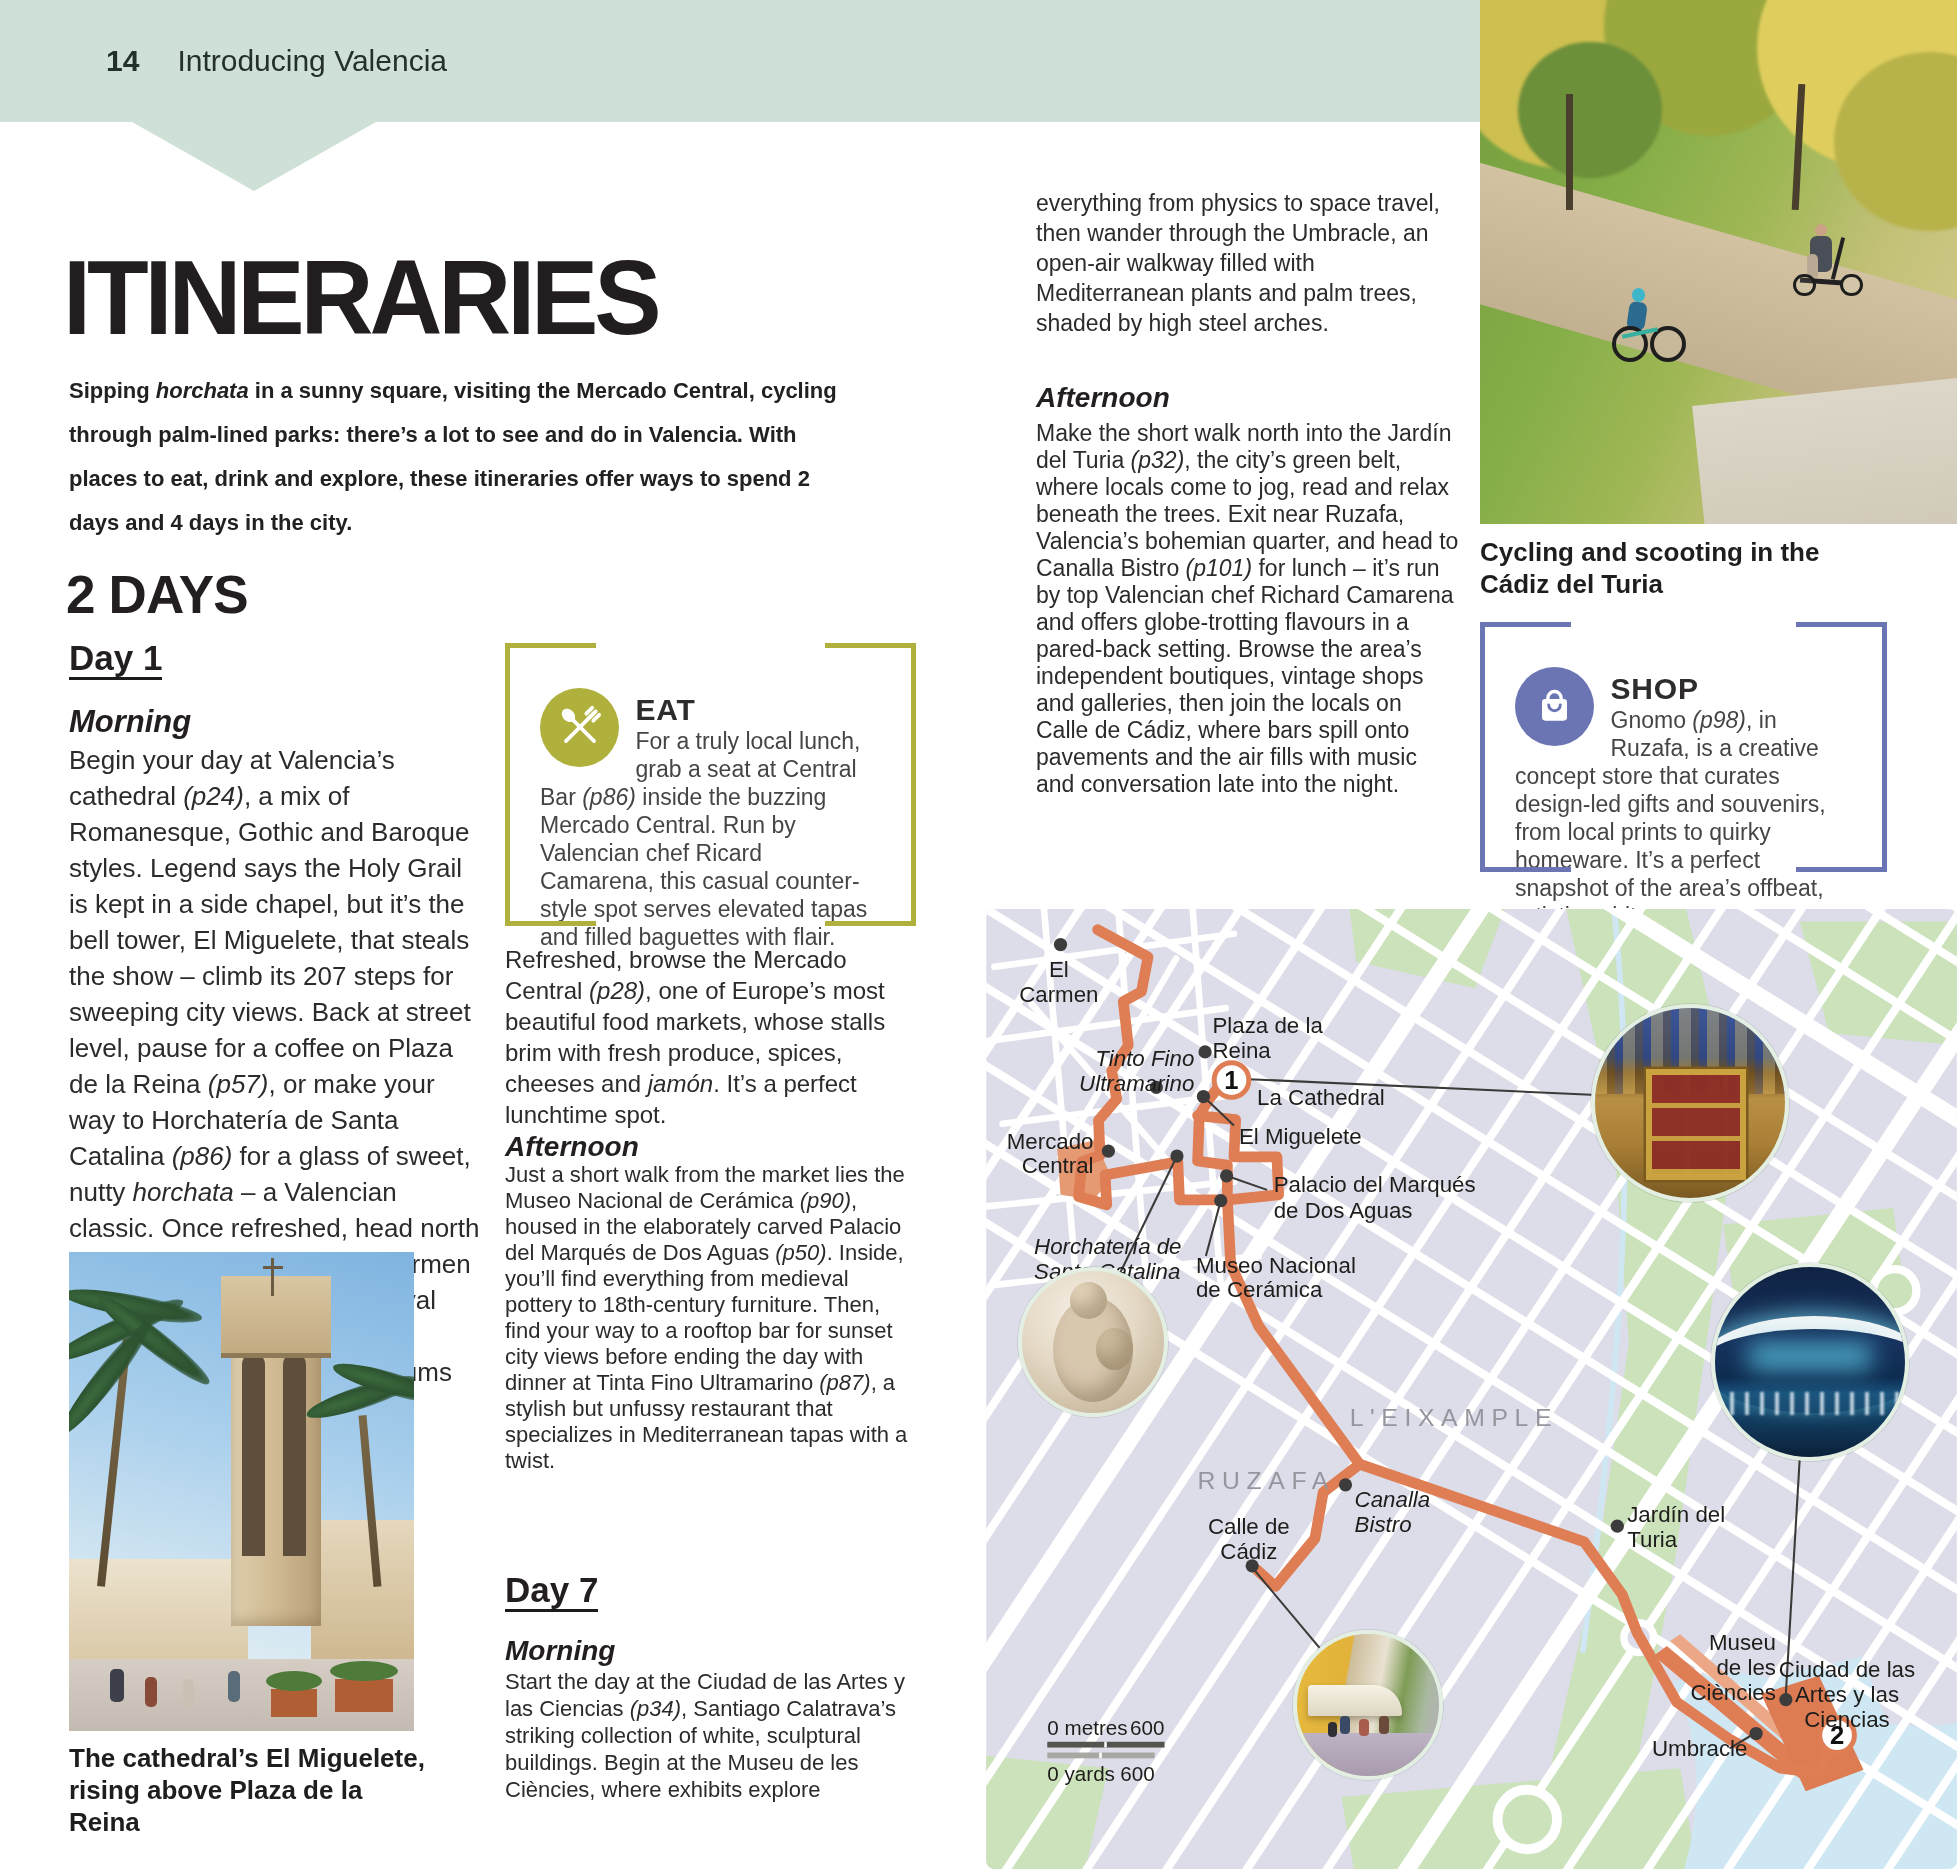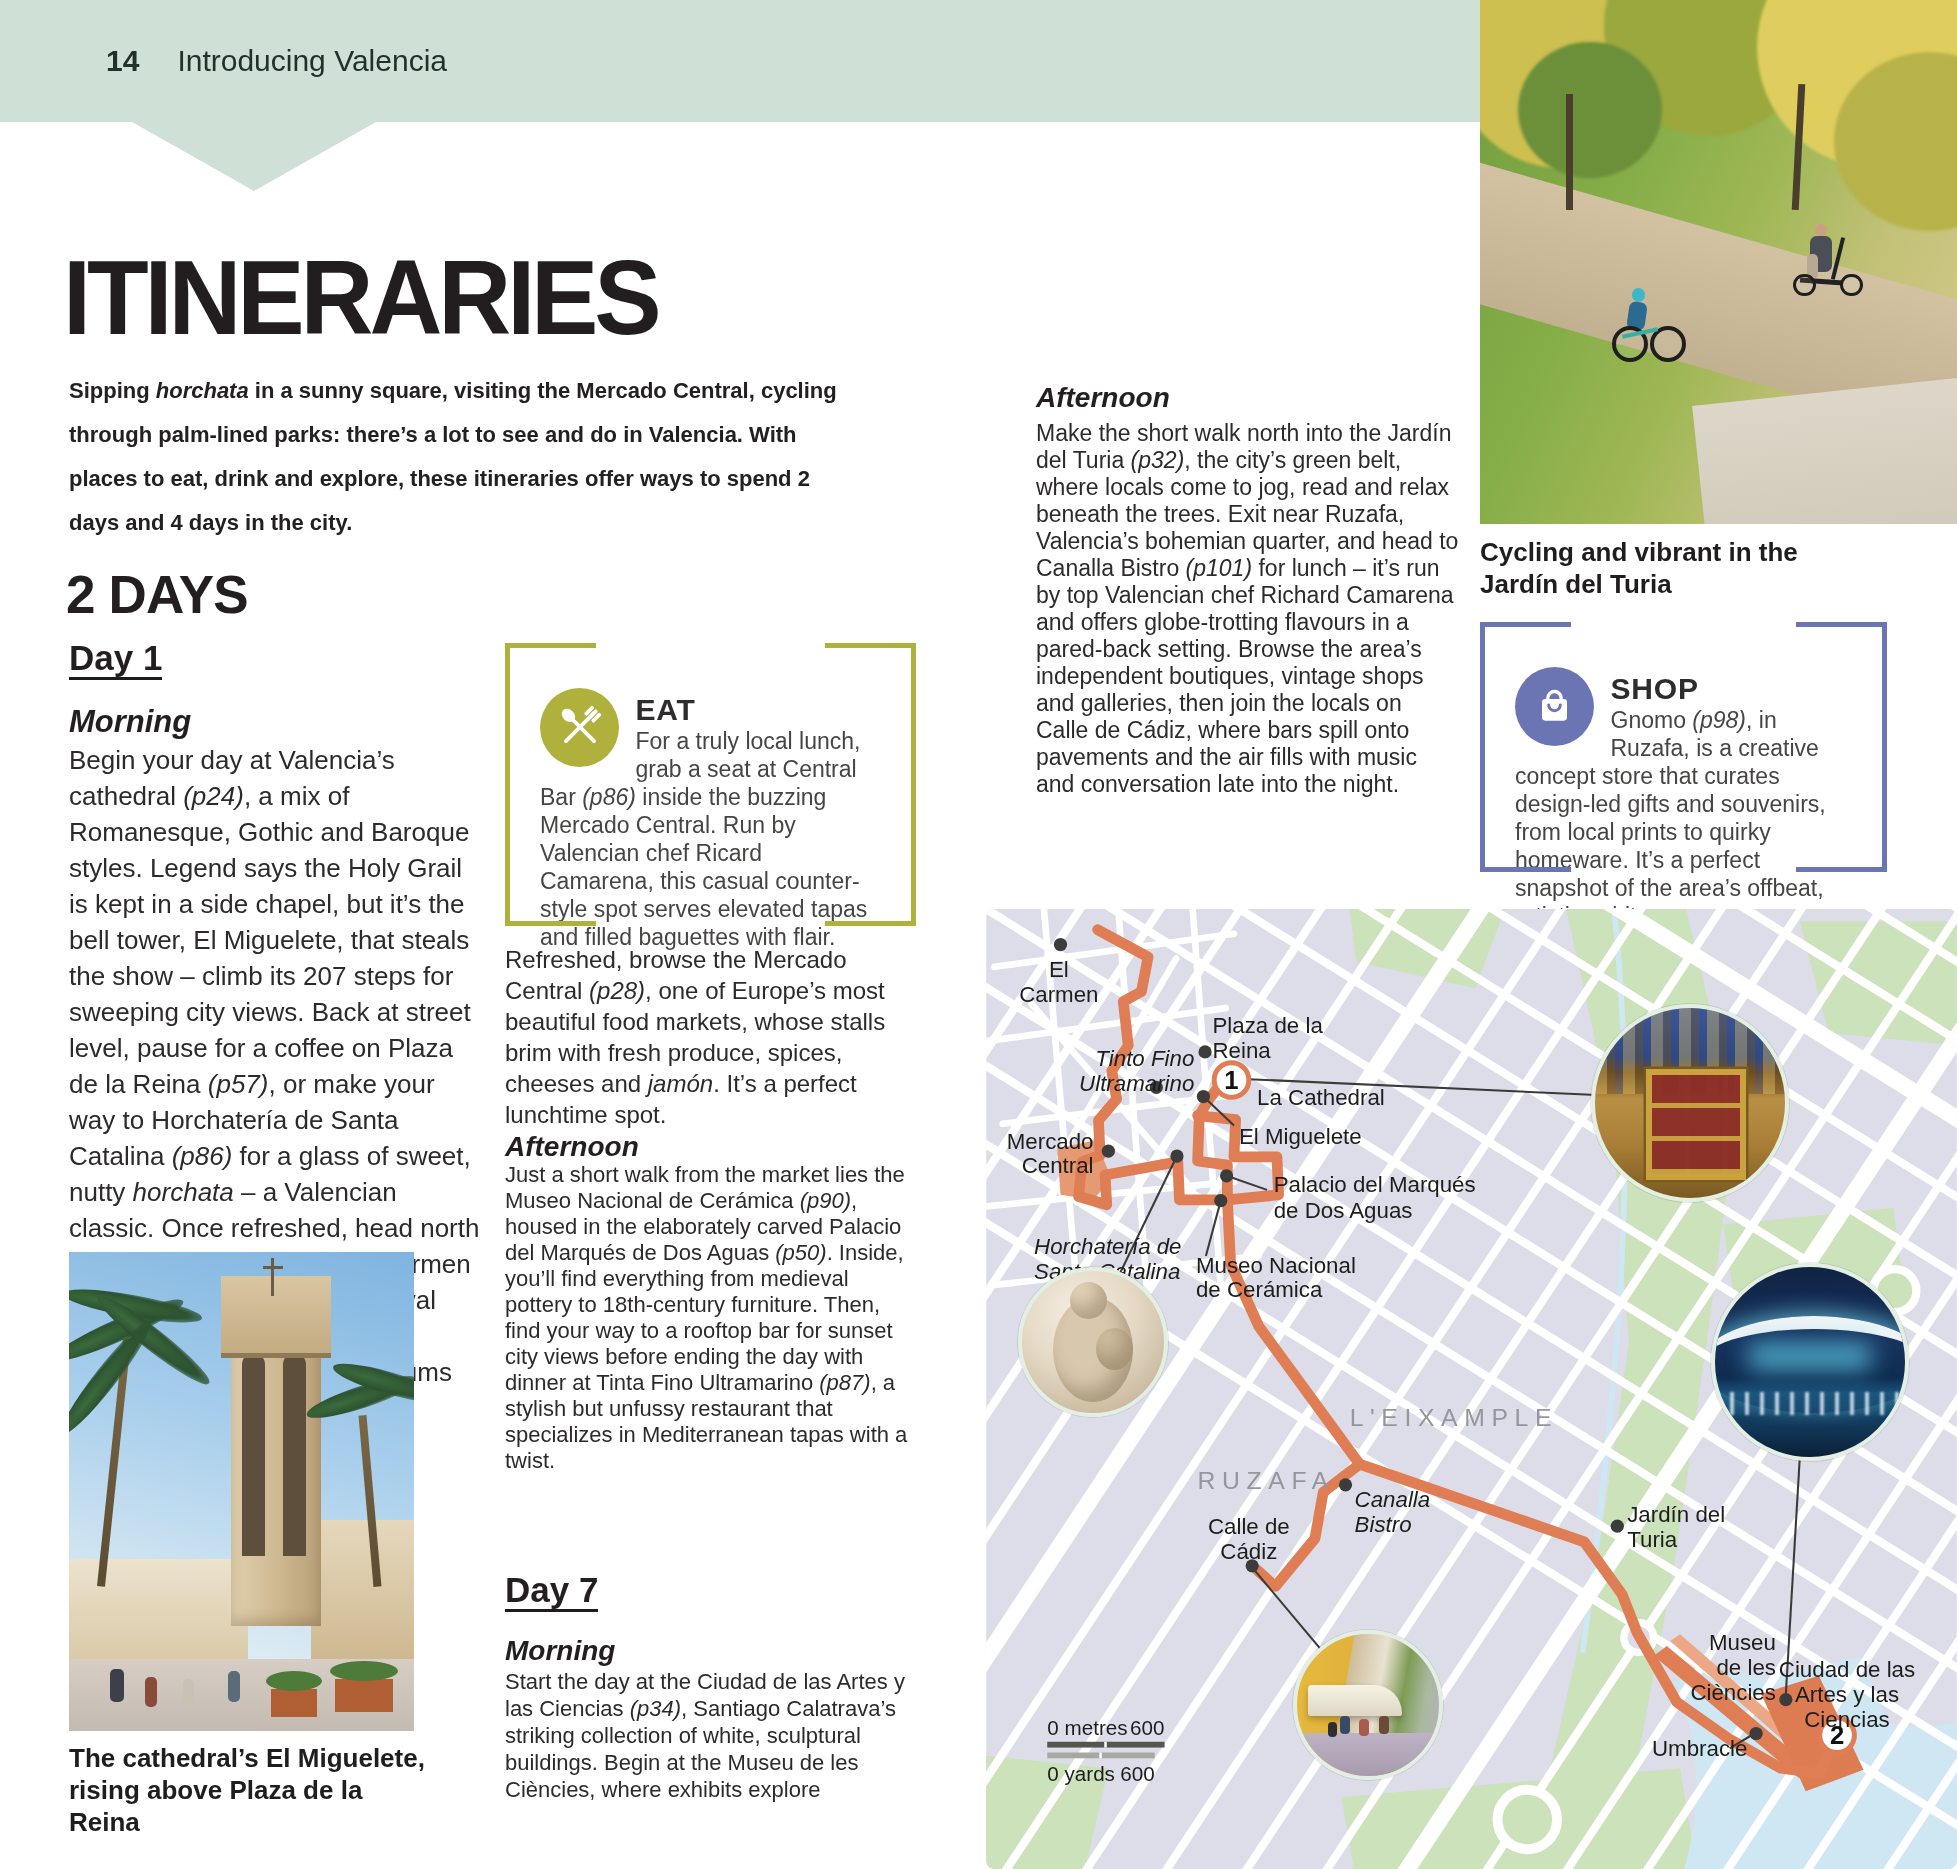--- a/index.html
+++ b/index.html
@@ -166,20 +166,21 @@
 
   <div class="abs body3" style="left:505px;top:944px;width:413px;line-height:31px;font-size:24px;">Refreshed, browse the Mercado Central <i>(p28)</i>, one of Europe’s most beautiful food markets, whose stalls brim with fresh produce, spices, cheeses and <i>jamón</i>. It’s a perfect lunchtime spot.</div>
   <div class="abs subhead" style="left:505px;top:1131px;font-size:28px;">Afternoon</div>
   <div class="abs body2" style="left:505px;top:1162px;width:413px;">Just a short walk from the market lies the Museo Nacional de Cerámica <i>(p90)</i>, housed in the elaborately carved Palacio del Marqués de Dos Aguas <i>(p50)</i>. Inside, you’ll find everything from medieval pottery to 18th-century furniture. Then, find your way to a rooftop bar for sunset city views before ending the day with dinner at Tinta Fino Ultramarino <i>(p87)</i>, a stylish but unfussy restaurant that specializes in Mediterranean tapas with a twist.</div>
   <div class="abs" style="left:505px;top:1570px;">
     <span class="dayhead">Day 7</span>
   </div>
   <div class="abs subhead" style="left:505px;top:1635px;font-size:28px;">Morning</div>
   <div class="abs body2" style="left:505px;top:1668px;width:413px;line-height:27px;">Start the day at the Ciudad de las Artes y las Ciencias <i>(p34)</i>, Santiago Calatrava’s striking collection of white, sculptural buildings. Begin at the Museu de les Ciències, where exhibits explore</div>
 
+  <div class="abs body3" style="left:1036px;top:188px;width:422px;">everything from physics to space travel, then wander through the Umbracle, an open-air walkway filled with Mediterranean plants and palm trees, shaded by high steel arches.</div>
   <div class="abs subhead" style="left:1036px;top:382px;font-size:28px;">Afternoon</div>
   <div class="abs body3" style="left:1036px;top:420px;width:423px;line-height:27px;">Make the short walk north into the Jardín del Turia <i>(p32)</i>, the city’s green belt, where locals come to jog, read and relax beneath the trees. Exit near Ruzafa, Valencia’s bohemian quarter, and head to Canalla Bistro <i>(p101)</i> for lunch – it’s run by top Valencian chef Richard Camarena and offers globe-trotting flavours in a pared-back setting. Browse the area’s independent boutiques, vintage shops and galleries, then join the locals on Calle de Cádiz, where bars spill onto pavements and the air fills with music and conversation late into the night.</div>
 
   <div class="abs photo" style="left:1480px;top:0;width:478px;height:524px;">
     <div class="rp-base"></div>
     <div class="rp-path" style="left:-12%;top:48%;width:150%;height:26%;transform:rotate(16deg);"></div>
     <div class="rp-walk" style="left:46%;top:74%;width:70%;height:32%;transform:rotate(-6deg);"></div>
     <div class="rp-blob" style="left:-6%;top:-12%;width:46%;height:44%;background:#cdbf50;"></div>
     <div class="rp-blob" style="left:26%;top:-16%;width:44%;height:42%;background:#9aa83e;"></div>
     <div class="rp-blob" style="left:58%;top:-14%;width:50%;height:46%;background:#dfce5e;"></div>
@@ -199,21 +200,21 @@
     <div class="fig" style="left:68%;top:44%;">
       <div style="position:absolute;left:10px;top:-6.6px;width:12.4px;height:12.4px;border-radius:50%;background:#caa184;"></div>
       <div style="position:absolute;left:5px;top:5px;width:21.5px;height:36px;border-radius:6.6px;background:#4a4f57;"></div>
       <div style="position:absolute;left:1.7px;top:23px;width:11.6px;height:25px;background:#b8a894;border-radius:5px;"></div>
       <div style="position:absolute;left:-5px;top:48px;width:43px;height:5px;background:#222;transform:rotate(4deg);"></div>
       <div class="wheel" style="left:-11.6px;top:43px;width:16.5px;height:16.5px;border-width:3.3px;"></div>
       <div class="wheel" style="left:35px;top:43px;width:16.5px;height:16.5px;border-width:3.3px;"></div>
       <div style="position:absolute;left:31px;top:6.6px;width:4.1px;height:43px;background:#222;transform:rotate(14deg);"></div>
     </div>
   </div>
-  <div class="abs caption" style="left:1480px;top:536px;width:347px;">Cycling and vibrant in the Jardín del Turia</div>
+  <div class="abs caption" style="left:1480px;top:536px;width:347px;">Cycling and scooting in the Cádiz del Turia</div>
 
   <div class="abs callout shopc" style="left:1480px;top:622px;width:407px;height:240px;">
     <div class="corner cl"></div>
     <div class="corner cr"></div>
     <div class="icirc" style="background:#6c75b4;">
       <svg width="45" height="45" viewBox="0 0 54 54">
         <rect x="12" y="18" width="30" height="26" rx="4" fill="#ffffff"></rect>
         <path d="M19 20 v-3 a8 8 0 0 1 16 0 v3" fill="none" stroke="#ffffff" stroke-width="4"></path>
         <path d="M20 25 a7 7 0 0 0 14 0" fill="none" stroke="#6c75b4" stroke-width="3.5" stroke-linecap="round"></path>
       </svg>

